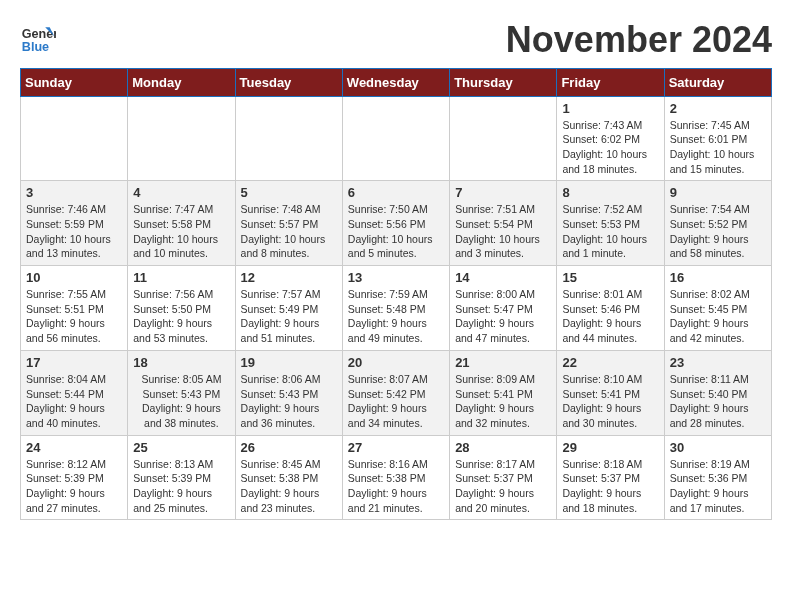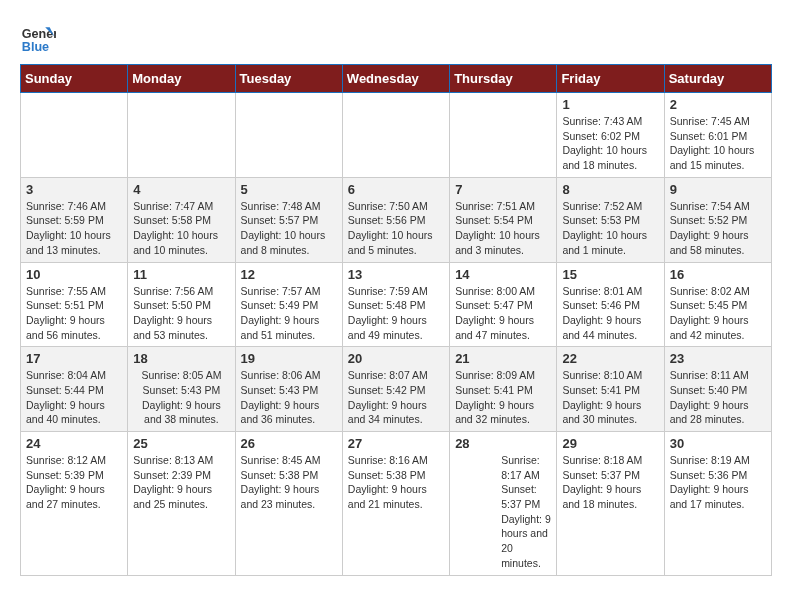--- a/index.html
+++ b/index.html
@@ -85,20 +85,21 @@
 
 <div class="header">
   <div class="logo">
     <svg class="logo-icon" viewBox="0 0 40 40">
       <text x="2" y="20" font-size="14" font-weight="bold" fill="#333">General</text>
       <text x="2" y="34" font-size="14" font-weight="bold" fill="#2c7ac9">Blue</text>
       <polygon points="28,8 38,18 33,8" fill="#2c7ac9"></polygon>
     </svg>
   </div>
   <div class="title-block">
+    <div class="month-title">November 2024</div>
   </div>
 </div>
 
 <table>
   <thead>
     <tr id="weekday-header">
         <th>Sunday</th>
         <th>Monday</th>
         <th>Tuesday</th>
         <th>Wednesday</th>
@@ -262,38 +263,38 @@
       <tr>
         <td>
           <span class="day-num">24</span>
           <div class="day-info" style="white-space: pre-line;">Sunrise: 8:12 AM
 Sunset: 5:39 PM
 Daylight: 9 hours and 27 minutes.</div>
         </td>
         <td>
           <span class="day-num">25</span>
           <div class="day-info" style="white-space: pre-line;">Sunrise: 8:13 AM
-Sunset: 2:39 PM
+Sunset: 5:39 PM
 Daylight: 9 hours and 25 minutes.</div>
         </td>
         <td>
           <span class="day-num">26</span>
           <div class="day-info" style="white-space: pre-line;">Sunrise: 8:45 AM
 Sunset: 5:38 PM
 Daylight: 9 hours and 23 minutes.</div>
         </td>
         <td>
           <span class="day-num">27</span>
           <div class="day-info" style="white-space: pre-line;">Sunrise: 8:16 AM
 Sunset: 5:38 PM
 Daylight: 9 hours and 21 minutes.</div>
         </td>
         <td>
           <span class="day-num">28</span>
-          <div class="day-info" style="white-space: pre-line; margin-left: 46px;">Sunrise: 8:17 AM
+          <div class="day-info" style="white-space: pre-line;">Sunrise: 8:17 AM
 Sunset: 5:37 PM
 Daylight: 9 hours and 20 minutes.</div>
         </td>
         <td>
           <span class="day-num">29</span>
           <div class="day-info" style="white-space: pre-line;">Sunrise: 8:18 AM
 Sunset: 5:37 PM
 Daylight: 9 hours and 18 minutes.</div>
         </td>
         <td>

